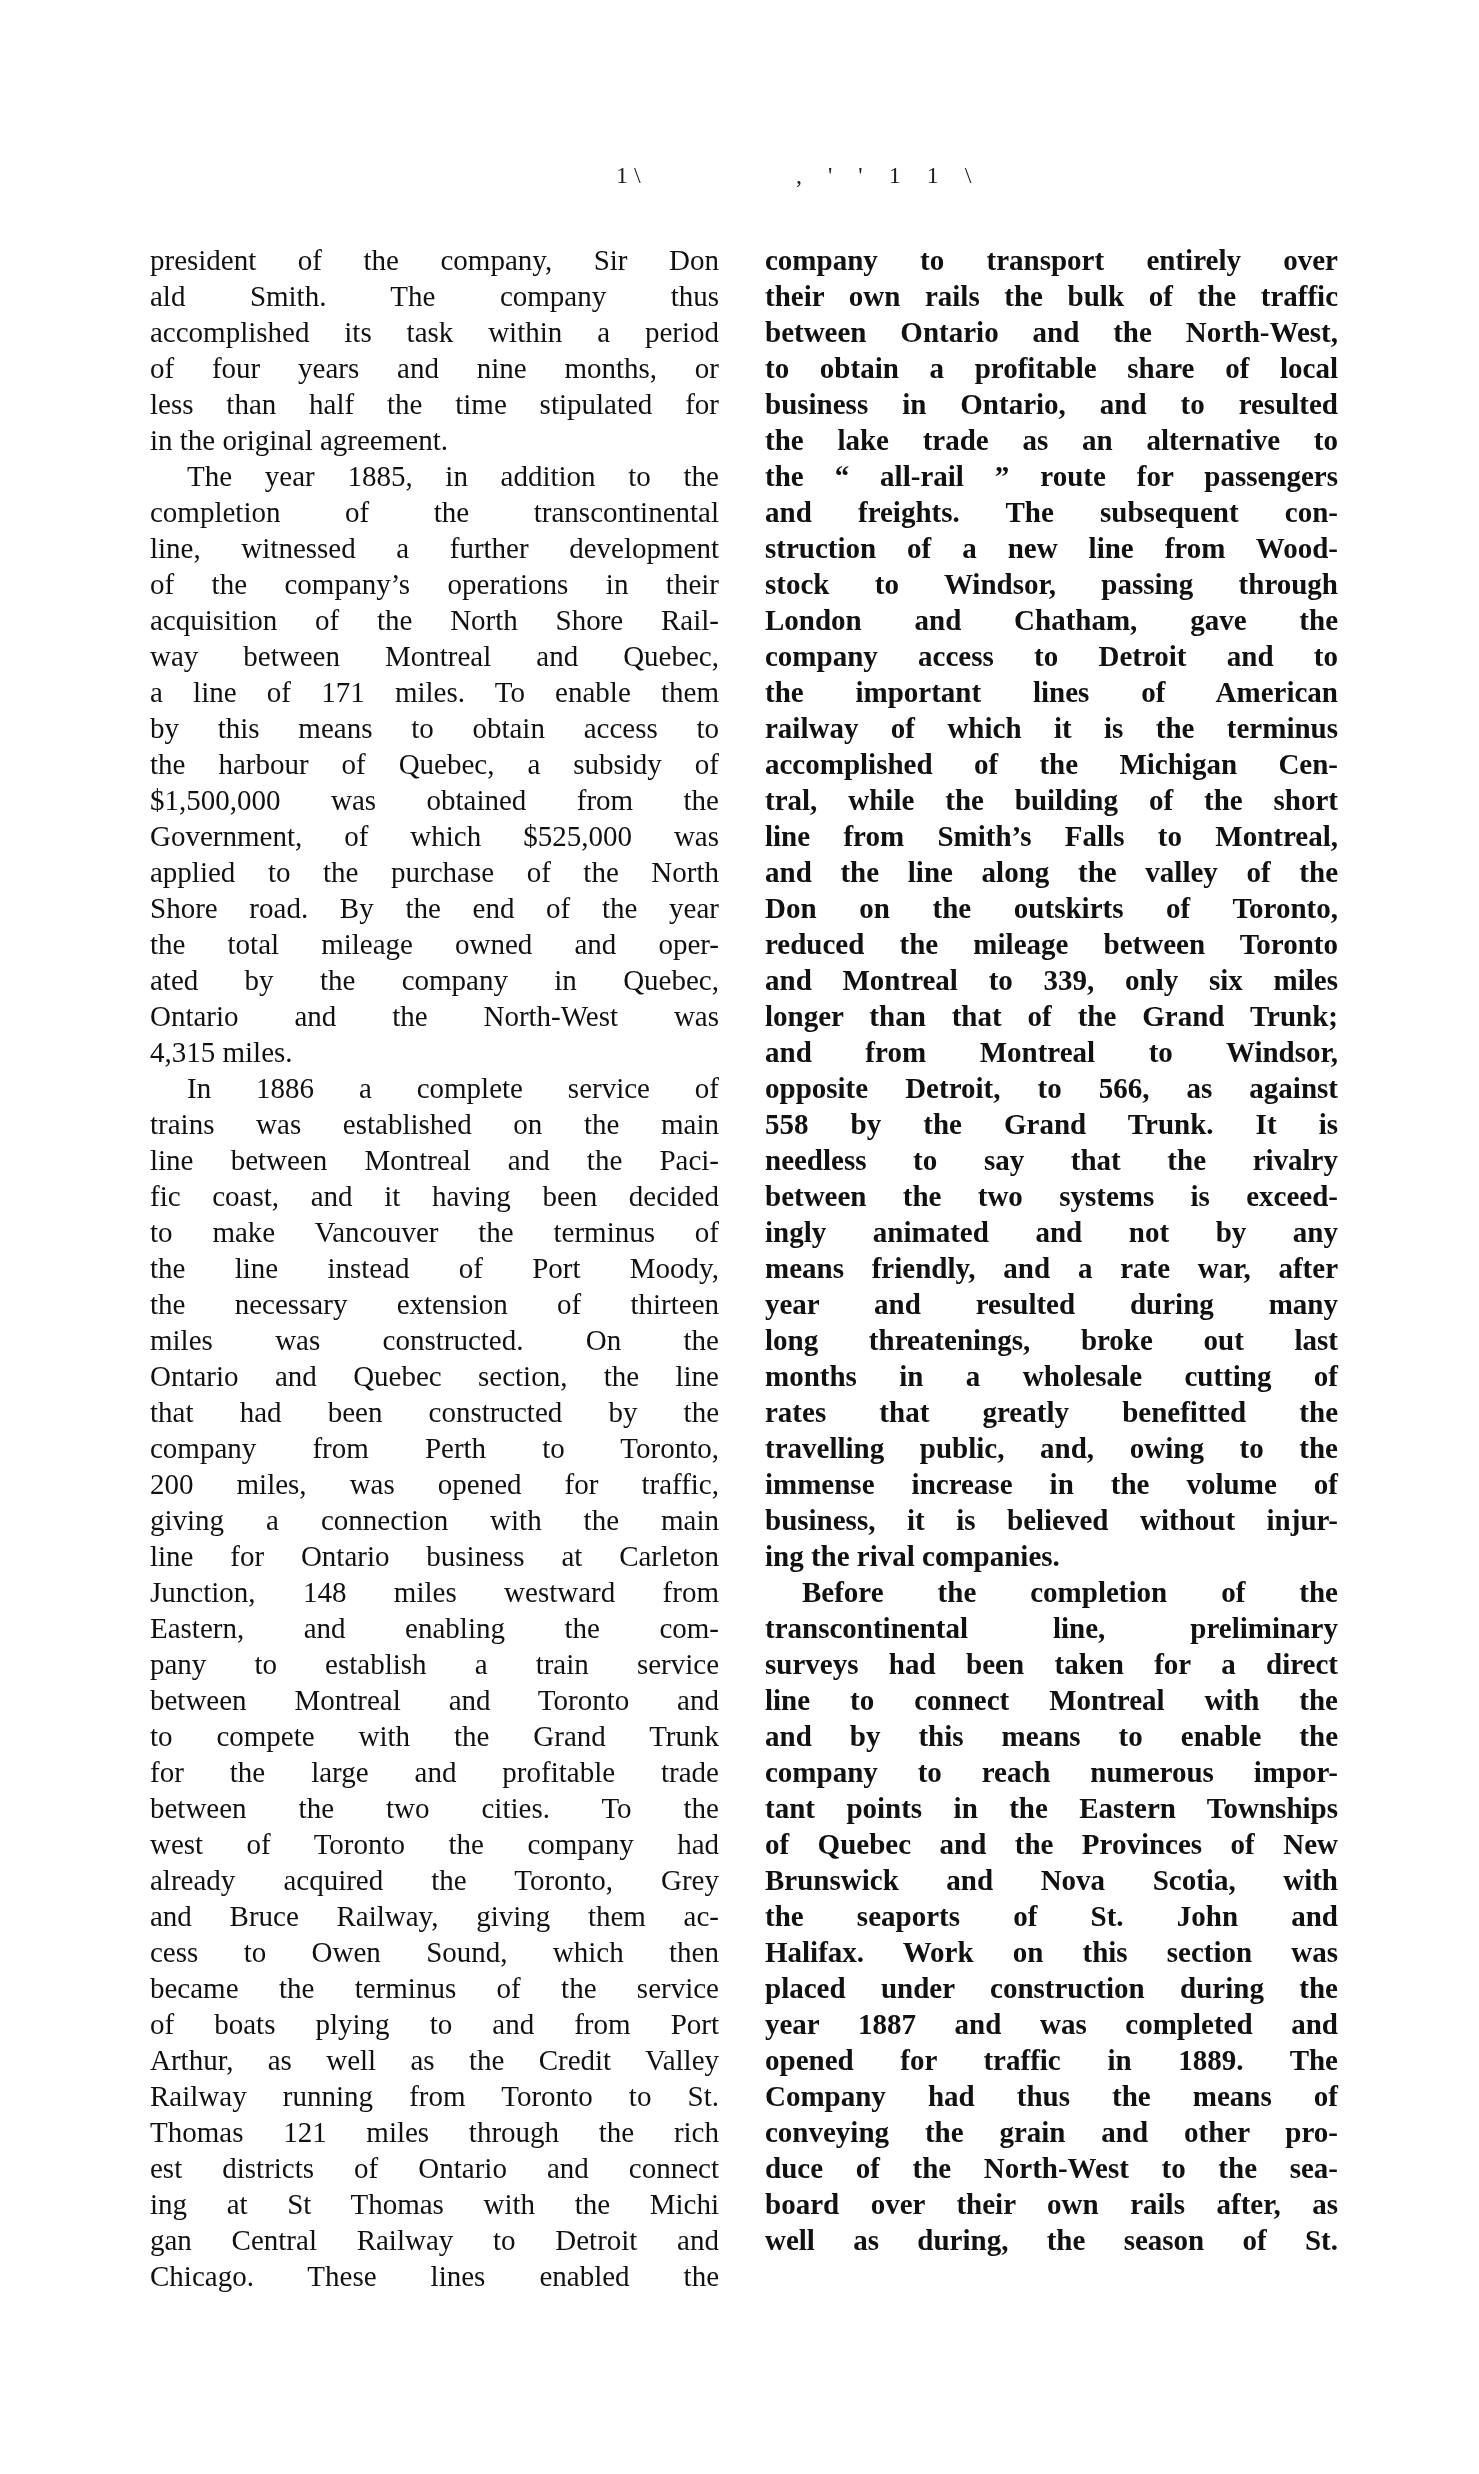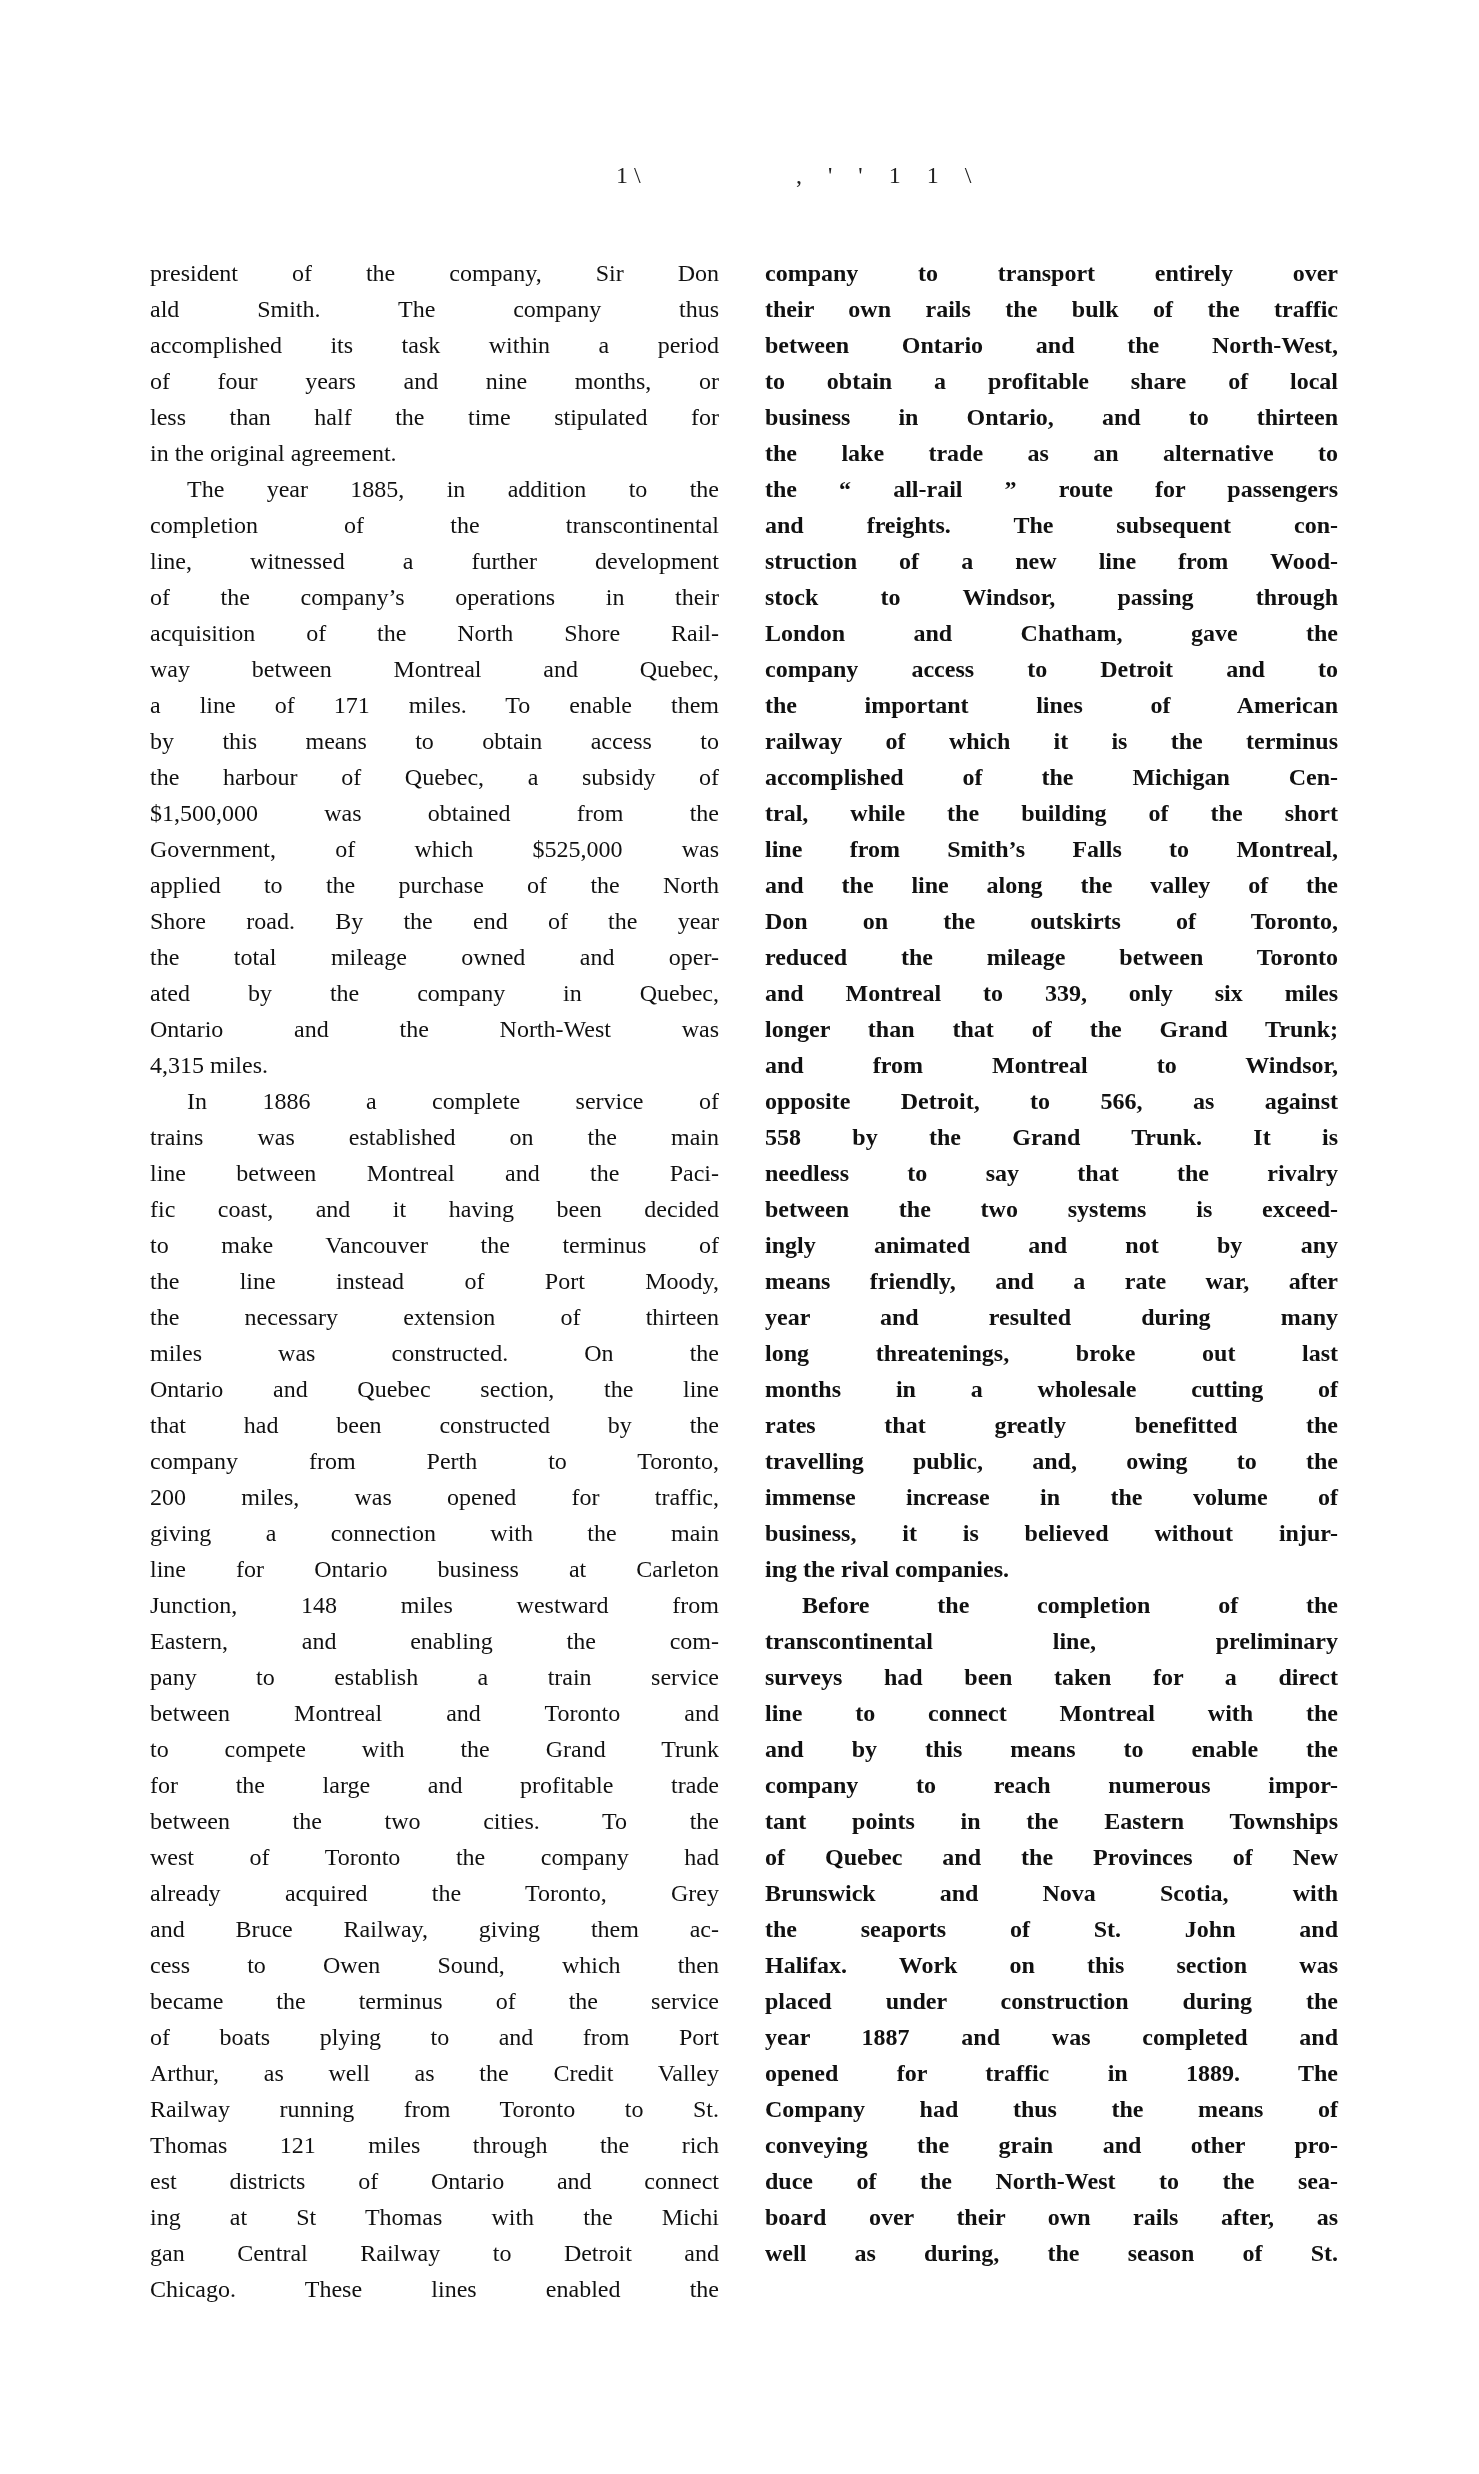--- a/index.html
+++ b/index.html
@@ -2,21 +2,21 @@
 <html style="font-size:11.4px"><head>
 <meta charset="utf-8">
 <style>
   html, body { margin: 0; padding: 0; background: #ffffff; }
   body { width: 1479px; height: 2475px; position: relative; overflow: hidden;
          font-family: "Liberation Serif", "DejaVu Serif", serif; color: #111111; }
   .header { position: absolute; top: 162px; left: 0; width: 1479px; height: 28.4px; }
   .header span { position: absolute; font-size: 24px; color: #222; }
   .hdr-left { left: 616px; }
   .hdr-right { left: 796px; letter-spacing: 10px; }
-  .column { position: absolute; top: 255px; width: 569px; font-size: 24px; line-height: 36px; }
+  .column { position: absolute; top: 242px; width: 569px; font-size: 29px; line-height: 36px; }
   .col-left { left: 150px; }
   .col-right { left: 765px; width: 573px; font-weight: bold; }
   .line { display: block; white-space: nowrap; text-align: justify; text-align-last: justify; height: 36px; overflow: visible; }
   .line.last { text-align-last: left; }
   .line.indent { padding-left: 37px; }
 </style>
 </head>
 <body>
 
 <div class="header">
@@ -81,21 +81,21 @@
     <span class="line">est districts of Ontario and connect</span>
     <span class="line">ing at St Thomas with the Michi</span>
     <span class="line">gan Central Railway to Detroit and</span>
     <span class="line">Chicago. These lines enabled the</span>
   </div>
 <div class="column col-right" id="col-1">
     <span class="line">company to transport entirely over</span>
     <span class="line">their own rails the bulk of the traffic</span>
     <span class="line">between Ontario and the North-West,</span>
     <span class="line">to obtain a profitable share of local</span>
-    <span class="line">business in Ontario, and to thirteen</span>
+    <span class="line">business in Ontario, and to resulted</span>
     <span class="line">the lake trade as an alternative to</span>
     <span class="line">the “ all-rail ” route for passengers</span>
     <span class="line">and freights. The subsequent con-</span>
     <span class="line">struction of a new line from Wood-</span>
     <span class="line">stock to Windsor, passing through</span>
     <span class="line">London and Chatham, gave the</span>
     <span class="line">company access to Detroit and to</span>
     <span class="line">the important lines of American</span>
     <span class="line">railway of which it is the terminus</span>
     <span class="line">accomplished of the Michigan Cen-</span>

